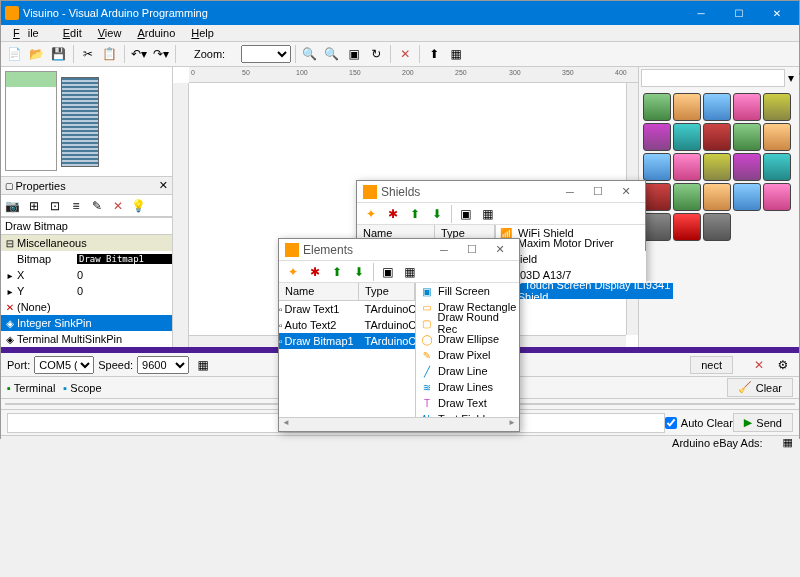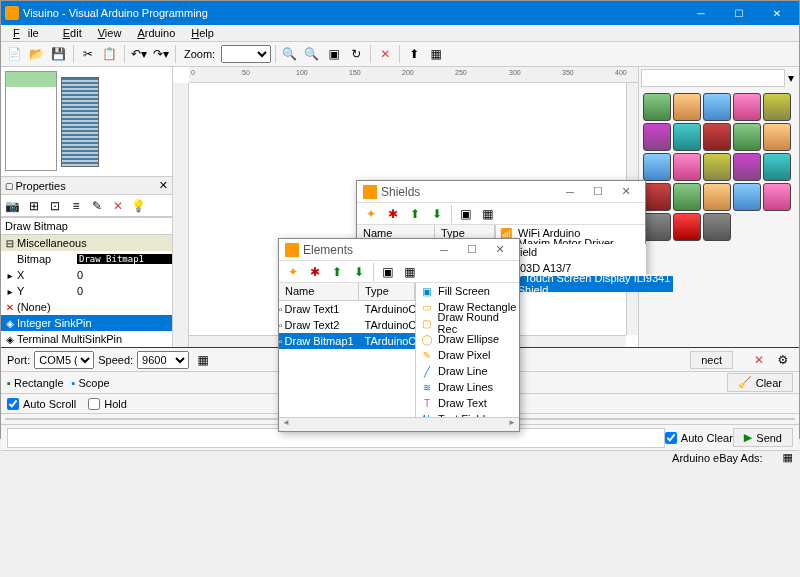--- a/index.html
+++ b/index.html
@@ -13,21 +13,21 @@
 .win-btn.min::before { content: "─"; font-size: 10px; }
 .win-btn.max::before { content: "☐"; font-size: 10px; }
 .win-btn.close::before { content: "✕"; font-size: 10px; }
 .titlebar.main .win-btn { color: #fff; }
 .menubar { background: #f0f0f0; height: 20px; display: flex; align-items: center; padding: 0 4px; border-bottom: 1px solid #ccc; }
 .menubar span { padding: 2px 8px; cursor: pointer; }
 .menubar span u { text-decoration: underline; }
 .toolbar { background: #f5f5f5; height: 26px; display: flex; align-items: center; padding: 2px 4px; border-bottom: 1px solid #ccc; gap: 2px; }
 .tbtn { width: 20px; height: 20px; border: 1px solid transparent; display: inline-flex; align-items: center; justify-content: center; cursor: pointer; font-size: 12px; }
 .sep { width: 1px; height: 18px; background: #ccc; margin: 0 2px; }
-.zoom-label { font-size: 11px; margin: 0 4px; }
+.zoom-label { font-size: 11px; margin: 0 14px; }
 .zoom-select { width: 50px; height: 18px; font-size: 11px; padding-left: 45px; }
 .main-content { display: flex; height: 308px; }
 .left-panel { width: 172px; background: #fff; border-right: 1px solid #ccc; display: flex; flex-direction: column; }
 .thumb-area { height: 110px; padding: 4px; border-bottom: 1px solid #ccc; display: flex; gap: 4px; }
 .thumb1 { width: 52px; height: 100px; background: linear-gradient(#a3d9a3 0 15%, #fff 15%); border: 1px solid #999; }
 .thumb2 { width: 38px; height: 90px; background: repeating-linear-gradient(#4a7a9a 0 2px, #bcd 2px 4px); border: 1px solid #666; margin-top: 6px; }
 .panel-header { background: #f0f0f0; padding: 2px 4px; border-bottom: 1px solid #ccc; display: flex; align-items: center; }
 .panel-header .x { margin-left: auto; cursor: pointer; }
 .panel-toolbar { height: 22px; display: flex; align-items: center; padding: 2px; gap: 1px; border-bottom: 1px solid #ccc; }
 .prop-tree { flex: 1; overflow: auto; font-size: 11px; }
@@ -48,21 +48,21 @@
 .palette-grid { padding: 4px; display: grid; grid-template-columns: repeat(5, 28px); gap: 2px; }
 .pal-item { width: 28px; height: 28px; background: linear-gradient(#888, #555); border: 1px solid #444; border-radius: 3px; cursor: pointer; }
 .pal-item.c1 { background: linear-gradient(#8c8, #484); }
 .pal-item.c2 { background: linear-gradient(#fc8, #c84); }
 .pal-item.c3 { background: linear-gradient(#8cf, #48c); }
 .pal-item.c4 { background: linear-gradient(#f8c, #c48); }
 .pal-item.c5 { background: linear-gradient(#cc4, #884); }
 .pal-item.c6 { background: linear-gradient(#c4c, #848); }
 .pal-item.c7 { background: linear-gradient(#4cc, #288); }
 .pal-item.c8 { background: linear-gradient(#c44, #822); }
-.bottom-panel { height: 198px; border-top: 1px solid #4c1d95; background: #f5f5f5; display: flex; flex-direction: column; }
+.bottom-panel { height: 198px; border-top: 6px solid #4c1d95; background: #f5f5f5; display: flex; flex-direction: column; }
 .bottom-row1 { height: 24px; display: flex; align-items: center; padding: 2px 6px; gap: 4px; border-bottom: 1px solid #ccc; }
 .bottom-row1 label { font-size: 11px; }
 .bottom-row1 select { height: 18px; font-size: 11px; }
 .bottom-row1 .spacer { flex: 1; }
 .bottom-row2 { height: 22px; display: flex; align-items: center; padding: 2px 6px; gap: 8px; border-bottom: 1px solid #ccc; }
 .bottom-row2 .right { margin-left: auto; }
 .btn { padding: 2px 10px; background: #f0f0f0; border: 1px solid #ccc; cursor: pointer; display: inline-flex; align-items: center; gap: 4px; }
 .bottom-row3 { height: 20px; display: flex; align-items: center; padding: 2px 6px; gap: 12px; border-bottom: 1px solid #ccc; }
 .bottom-text { flex: 1; background: #fff; border: 1px solid #ccc; margin: 4px; }
 .bottom-row4 { height: 26px; display: flex; align-items: center; padding: 2px 6px; border-top: 1px solid #ccc; }
@@ -264,36 +264,26 @@
       <span class="tbtn">▦</span>
       <div class="spacer"></div>
       <span class="btn">
           <span>nect</span>
         </span>
       <span style="width:8px;"></span>
       <span class="tbtn" style="color:#c44;">✕</span>
       <span class="tbtn">⚙</span>
     </div>
     <div class="bottom-row2">
-      <span><span style="color:#080;">▪</span> <span>Rectangle</span></span>
+      <span><span style="color:#080;">▪</span> <span>Terminal</span></span>
       <span><span style="color:#08c;">▪</span> <span>Scope</span></span>
       <span class="right"><span class="btn">
             <span style="color:#f90;">🧹</span> 
             <span>Clear</span>
           </span></span>
-    </div>
-    <div class="bottom-row3">
-      <label class="checkbox-wrap">
-          <input type="checkbox" checked="" style="">
-          <span>Auto Scroll</span>
-        </label>
-      <label class="checkbox-wrap">
-          <input type="checkbox" style="">
-          <span>Hold</span>
-        </label>
     </div>
     <div class="bottom-text"></div>
     <div class="bottom-row4">
       <input class="bottom-input" style="">
       <label class="checkbox-wrap">
           <input type="checkbox" checked="" style="">
           <span>Auto Clear</span>
         </label>
       <span class="btn">
           <span style="color:#080;">▶</span> 
@@ -336,35 +326,35 @@
         </div>
       <div class="list-row">
           <span class="ic">▫</span>
           <span class="c1">TFT Display</span>
           <span class="c2">TArd</span>
         </div>
     </div>
     <div class="right-list" style="width:150px;">
       <div class="rl-row">
           <span class="rl-ic">📶</span>
-          <span>WiFi Arduino</span>
+          <span>WiFi Shield</span>
         </div>
       <div class="rl-row">
           <span class="rl-ic">⚙</span>
           <span>Maxim Motor Driver Shield</span>
         </div>
       <div class="rl-row">
           <span class="rl-ic">📱</span>
           <span>GSM Shield</span>
         </div>
     </div>
   </div>
 </div>
 
-<div style="position:absolute; left:498px; top:244px; width:148px; font-size:11px; background:#fff;">
+<div style="position:absolute; left:498px; top:251px; width:148px; font-size:11px; background:#fff;">
   <div class="rl-row">
       <span class="rl-ic">▫</span>
       <span>ield</span>
     </div>
   <div class="rl-row">
       <span class="rl-ic">▫</span>
       <span>03D A13/7</span>
     </div>
   <div class="rl-row sel" style="width:175px;">
       <span class="rl-ic">▫</span>
@@ -397,21 +387,21 @@
           <div style="flex:0 0 80px;">Name</div>
           <div style="flex:1;">Type</div>
         </div>
       <div class="list-row">
           <span class="ic">▫</span>
           <span class="c1">Draw Text1</span>
           <span class="c2">TArduinoColo</span>
         </div>
       <div class="list-row">
           <span class="ic">▫</span>
-          <span class="c1">Draw Text2</span>
+          <span class="c1">Auto Text2</span>
           <span class="c2">TArduinoColo</span>
         </div>
       <div class="list-row sel">
           <span class="ic">▫</span>
           <span class="c1">Draw Bitmap1</span>
           <span class="c2">TArduinoColo</span>
         </div>
     </div>
     <div class="right-list" style="width:104px;">
       <div class="rl-row">

